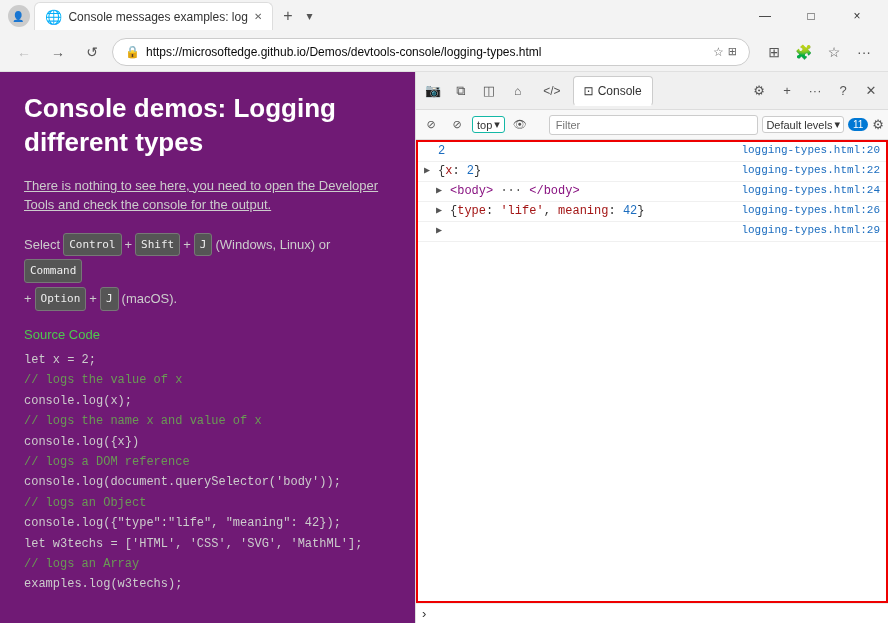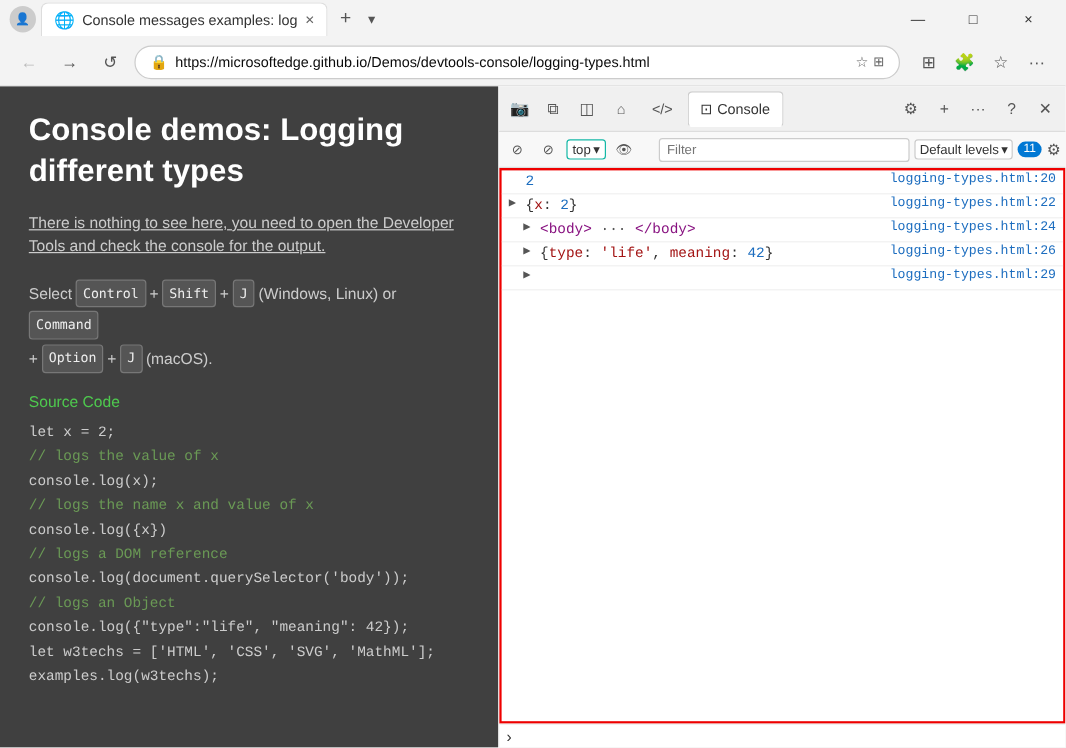--- a/index.html
+++ b/index.html
@@ -43,21 +43,21 @@
     .url-text { flex: 1; font-size: 12px; color: #0a0a0a; }
     .url-icons { display: flex; gap: 4px; color: #666; }
     .toolbar-icons { display: flex; gap: 2px; margin-left: 4px; }
     .tb-icon { width: 28px; height: 28px; border-radius: 4px; display: flex; align-items: center; justify-content: center; font-size: 14px; color: #555; cursor: pointer; }
 
     
     .main-layout { display: flex; height: calc(623px - 72px); }
 
     
     .left-panel {
-      width: 415px; background: #404040; color: white; padding: 20px 24px;
+      width: 415px; background: #701a75; color: white; padding: 20px 24px;
       overflow-y: auto; flex-shrink: 0;
     }
     .page-title { font-size: 26px; font-weight: bold; color: white; line-height: 1.3; margin-bottom: 16px; }
     .page-desc { font-size: 13px; color: #ccc; line-height: 1.5; margin-bottom: 18px; text-decoration: underline; }
     .shortcut-line { font-size: 13px; color: #ccc; line-height: 1.8; margin-bottom: 4px; display: flex; flex-wrap: wrap; align-items: center; gap: 3px; }
     .kbd {
       background: #555; color: #eee; border: 1px solid #777;
       border-radius: 3px; padding: 1px 5px; font-size: 11px; font-family: monospace;
     }
     .source-label { color: #4ec94e; font-size: 13px; margin: 16px 0 8px 0; }
@@ -200,20 +200,21 @@
       <div>let x = 2;</div>
       <div class="code-comment">// logs the value of x</div>
       <div>console.log(x);</div>
       <div class="code-comment">// logs the name x and value of x</div>
       <div>console.log({x})</div>
       <div class="code-comment">// logs a DOM reference</div>
       <div>console.log(document.querySelector('body'));</div>
       <div class="code-comment">// logs an Object</div>
       <div>console.log({"type":"life", "meaning": 42});</div>
       <div>let w3techs = ['HTML', 'CSS', 'SVG', 'MathML'];</div>
+      <div class="code-comment">// logs an Array</div>
       <div>examples.log(w3techs);</div>
     </div>
   </div>
 
   <div class="devtools-panel">
 
     <div class="devtools-tabs">
       <div class="dt-icon">📷</div>
       <div class="dt-icon">⧉</div>
       <div class="dt-icon">◫</div>

